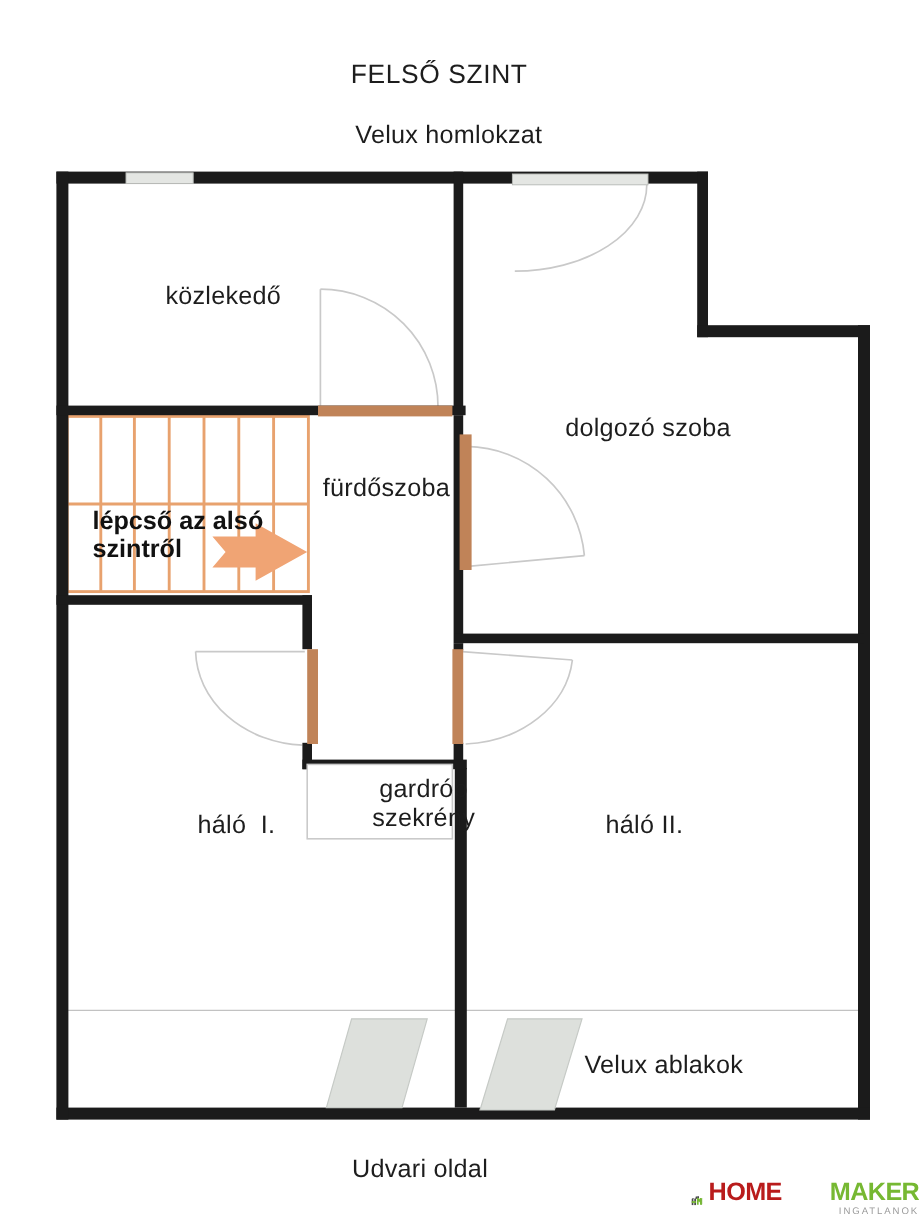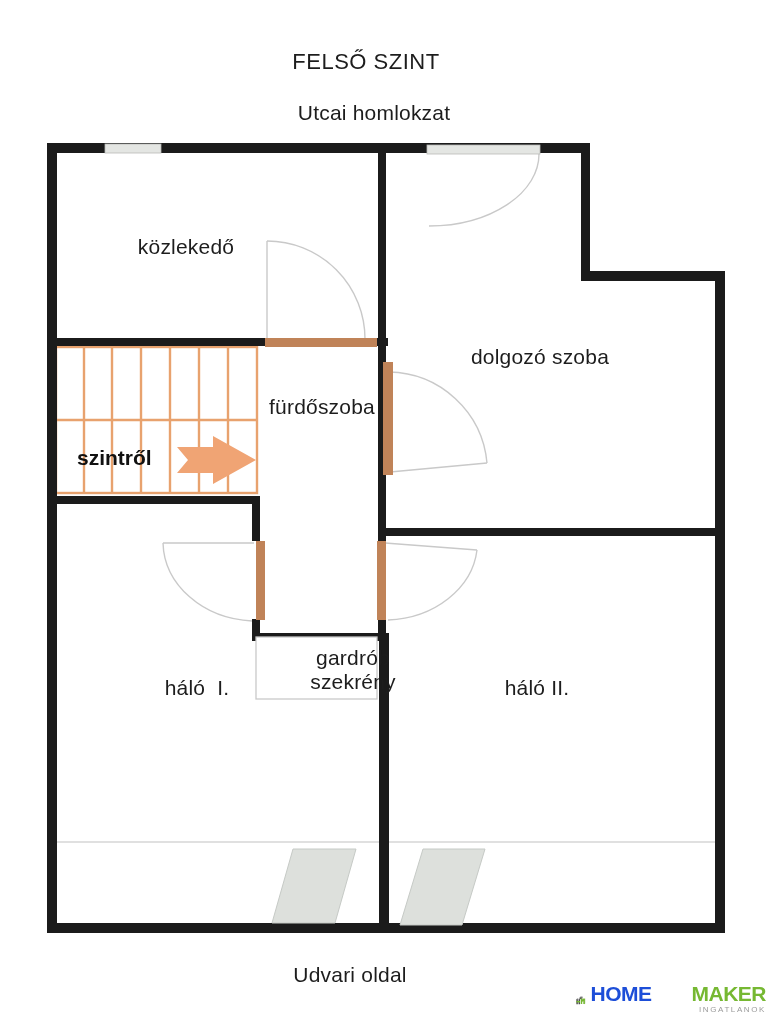--- a/index.html
+++ b/index.html
@@ -12,21 +12,21 @@
   .lbl.title{font-size:22px;letter-spacing:0.5px;}
   .lbl.left{transform:translate(0,-50%);}
   .lbl.center2{text-align:center;line-height:24px;margin-left:39px;}
   .stairs-note{position:absolute;left:77px;top:423px;font-weight:bold;
        font-size:21px;line-height:23px;color:#111;white-space:pre-line;}
   .logo{position:absolute;left:576px;top:977px;width:190px;height:47px;
         display:flex;align-items:flex-start;}
   .logo-text{margin-left:5px;line-height:1;}
   .brand{font-size:21px;font-weight:bold;letter-spacing:-0.5px;
          white-space:nowrap;margin-top:6px;}
-  .brand .dark{color:#1d4ed8;}
+  .brand .dark{color:#b91c1c;}
   .brand .green{color:#76b832;padding-left:40px;}
   .tagline{font-size:8px;color:#9b9b9b;letter-spacing:1.6px;
            text-align:right;margin-top:2px;}
 </style>
 </head>
 <body>
 
 <div class="stage">
 
   <svg class="plan" width="766" height="1024" viewBox="0 0 766 1024">
@@ -105,32 +105,33 @@
       <rect x="377" y="541" width="9" height="79"></rect>
     </g>
 
     <rect x="256" y="637" width="121" height="62" fill="#ffffff" stroke="#c9c9c9" stroke-width="1.3"></rect>
 
     <polygon points="293,849 356,849 335,923 272,923" fill="#dde0dc" stroke="#c6cac6" stroke-width="1"></polygon>
     <polygon points="423,849 485,849 462,925 400,925" fill="#dde0dc" stroke="#c6cac6" stroke-width="1"></polygon>
   </svg>
 
   <div class="lbl title" style="left:366px;top:62px;">FELSŐ SZINT</div>
-  <div class="lbl" style="left:374px;top:113px;">Utcai homlokzat</div>
+  <div class="lbl" style="left:374px;top:113px;">Velux homlokzat</div>
 
   <div class="lbl" style="left:186px;top:247px;">közlekedő</div>
   <div class="lbl" style="left:540px;top:357px;">dolgozó szoba</div>
   <div class="lbl" style="left:322px;top:407px;">fürdőszoba</div>
   <div class="lbl" style="left:197px;top:688px;">háló  I.</div>
   <div class="lbl" style="left:537px;top:688px;">háló II.</div>
 
   <div class="lbl center2" style="left:314px;top:670px;"><span>gardrób</span><br><span>szekrény</span></div>
 
+  <div class="lbl left" style="left:487px;top:888px;">Velux ablakok</div>
 
-  <div class="stairs-note"><br><span>szintről</span></div>
+  <div class="stairs-note"><span>lépcső az alsó</span><br><span>szintről</span></div>
 
   <div class="lbl" style="left:350px;top:975px;">Udvari oldal</div>
 
   <div class="logo">
     <svg width="52" height="47" viewBox="0 0 52 47">
 
       <polygon points="20,6 25,2 35,2 30,6" fill="#8b8b8b"></polygon>
       <polygon points="30,6 35,2 35,12 30,16" fill="#2f2f2f"></polygon>
       <rect x="20" y="6" width="10" height="10" fill="#4a4a4a"></rect>
 

